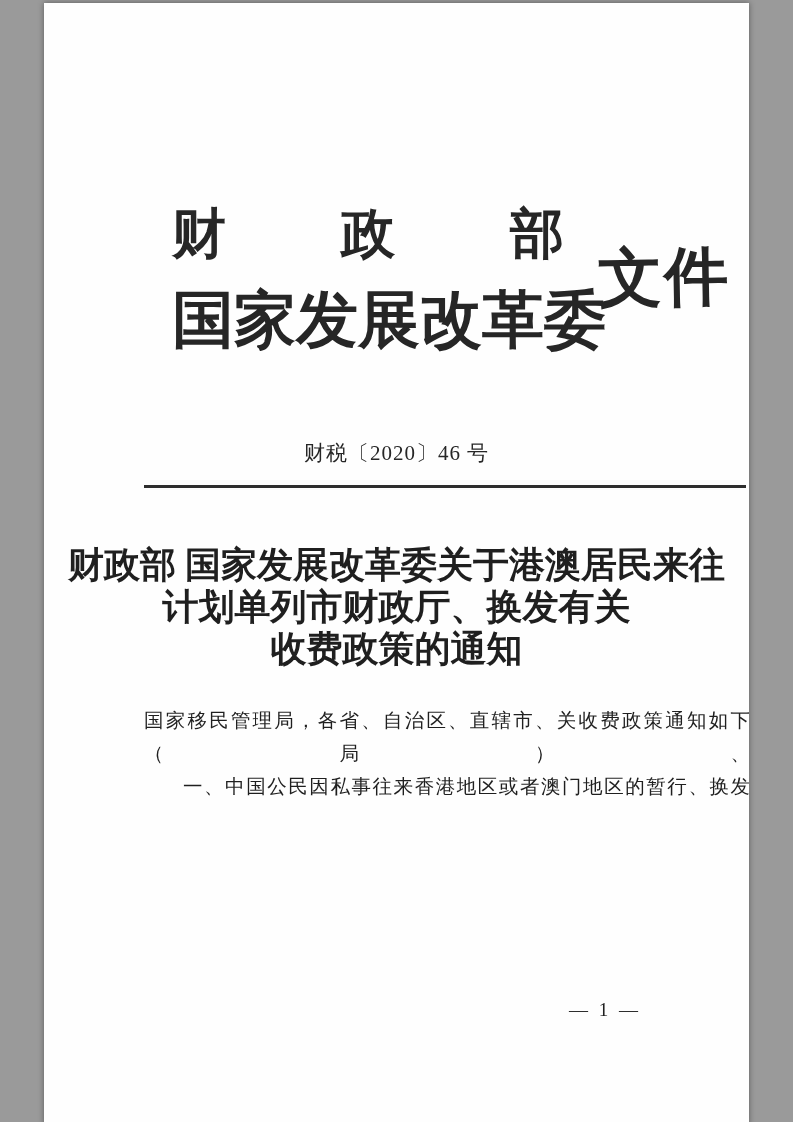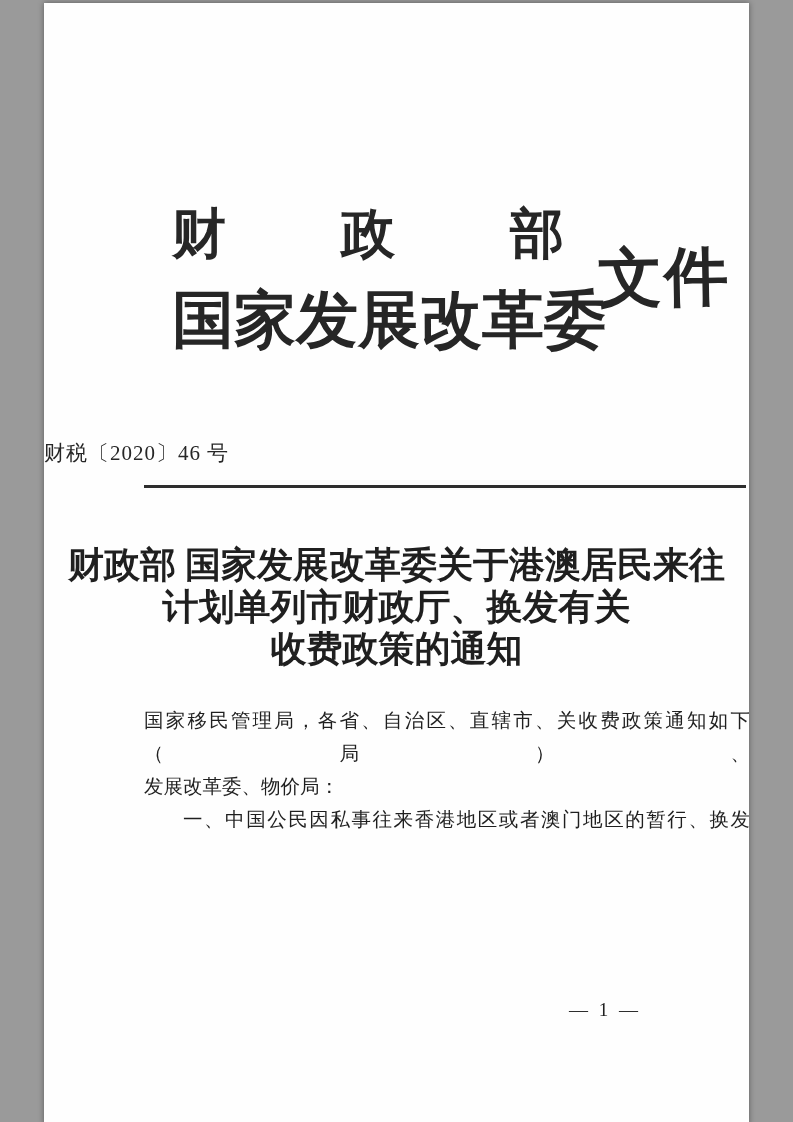--- a/index.html
+++ b/index.html
@@ -47,21 +47,21 @@
     margin-left: 34px;
     font-size: 64px;
     font-weight: 700;
     letter-spacing: 2px;
     white-space: nowrap;
     transform: rotate(-1deg);
   }
   
   .doc-number {
     margin-top: 88px;
-    text-align: left;
+    text-align: center;
     font-size: 21px;
     letter-spacing: 1px;
     line-height: 28px;
   }
   .doc-number .num-tail { padding-left: 6px; }
   
   .rule {
     margin: 18px auto 0 100px;
     width: 602px;
     height: 3px;
@@ -123,21 +123,20 @@
   <div class="title">
     <div>财政部 国家发展改革委关于港澳居民来往</div>
     <div>计划单列市财政厅、换发有关</div>
     <div>收费政策的通知</div>
   </div>
 
   <div class="body-text">
 
     <div>
       <div class="bline fill">国家移民管理局，各省、自治区、直辖市、关收费政策通知如下（局）、</div>
-      <div class="bline">发展改革委、物价局：</div>
     </div>
 
 
     <div>
       <div class="bline fill indent">一、中国公民因私事往来香港地区或者澳门地区的暂行、换发</div>
     </div>
 
   </div>
 
   <div class="page-number">— 1 —</div>

